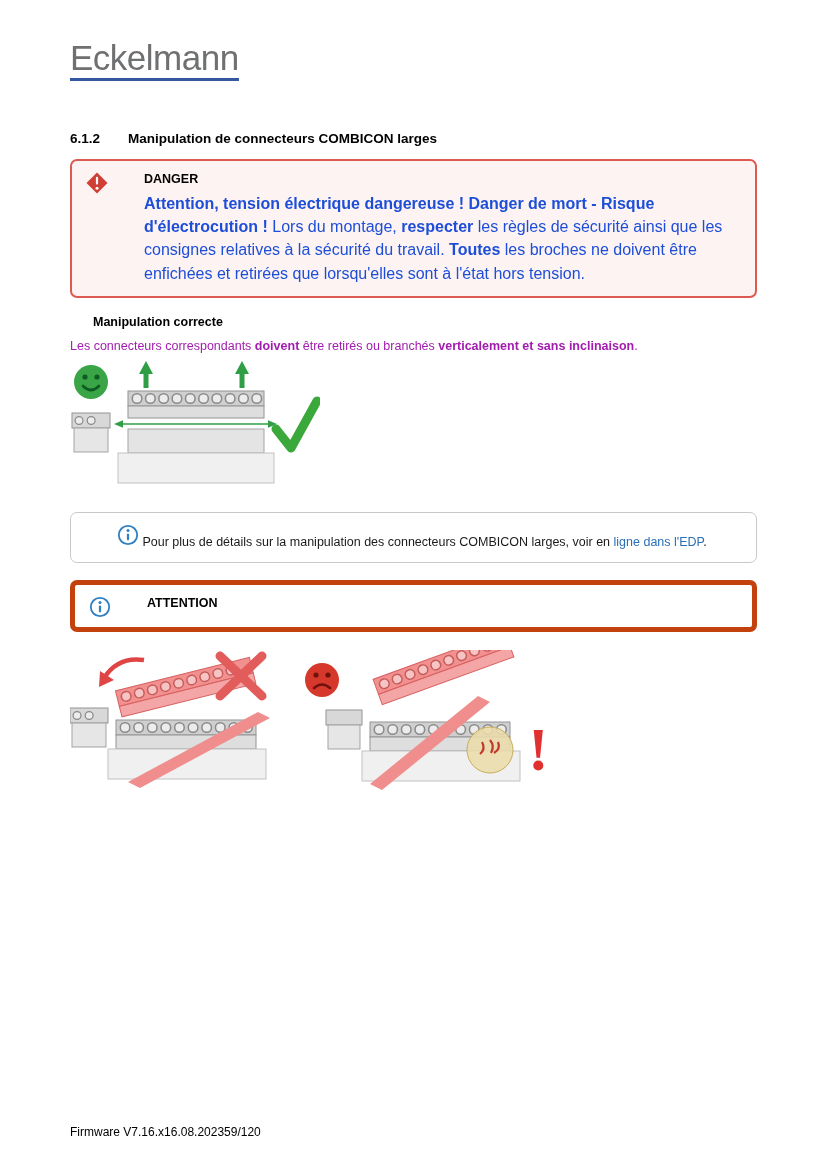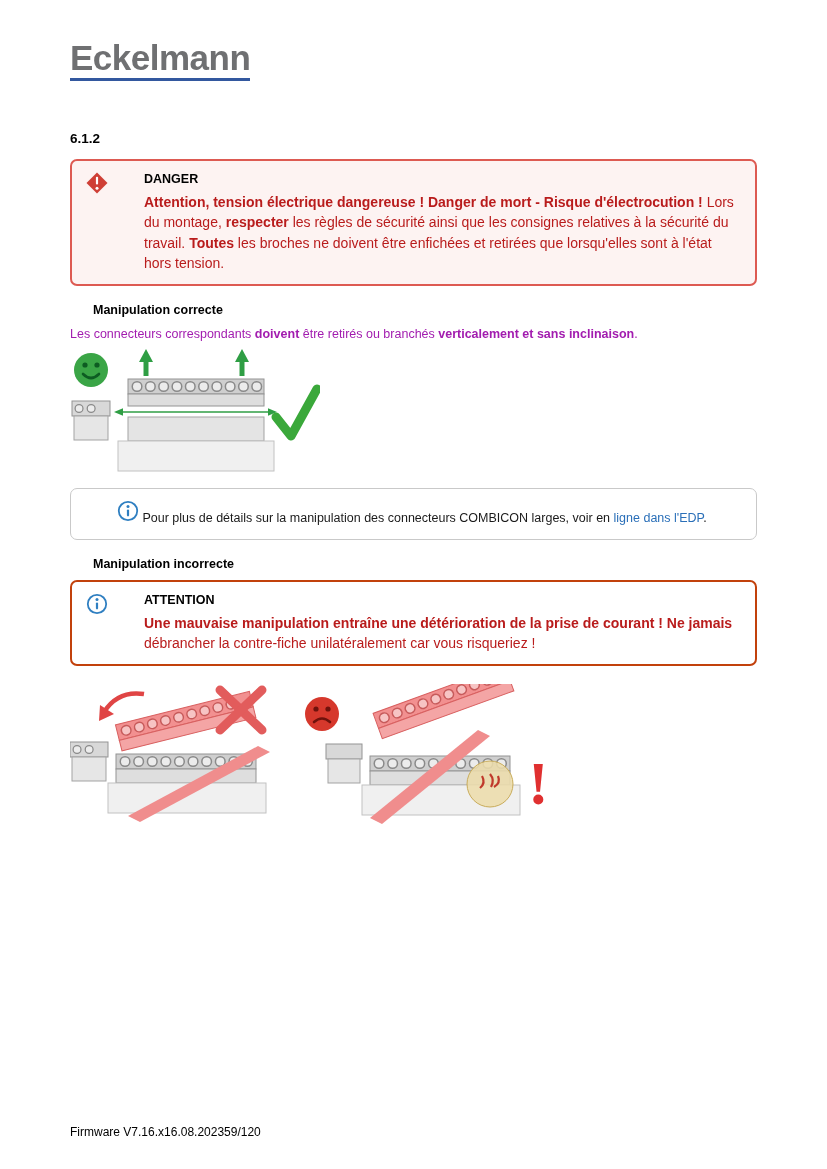--- a/index.html
+++ b/index.html
@@ -9,61 +9,62 @@
     width: 827px;
     height: 1169px;
     margin: 0 auto;
     background: #ffffff;
     font-family: "Liberation Sans", sans-serif;
     color: #1a1a1a;
     overflow: hidden;
   }
   
   .logo { position: absolute; top: 40px; left: 70px; width: fit-content; }
-  .logo-text { font-size: 35px; font-weight: bold; color: #6f7072; line-height: 1; letter-spacing: -0.5px; }
+  .logo-text { font-size: 35px; font-weight: normal; color: #6f7072; line-height: 1; letter-spacing: -0.5px; }
   .logo-bar { height: 3px; background: #33589f; margin-top: 3px; width: 100%; }
 
   .content { position: absolute; top: 131px; left: 70px; width: 687px; }
 
   .section-heading { font-size: 13.5px; font-weight: bold; color: #000; display: flex; gap: 28px; margin-bottom: 13px; }
 
   .alert { position: relative; border-radius: 7px; padding: 11px 16px 11px 72px; }
   .alert .box-icon { position: absolute; left: 14px; top: 11px; width: 22px; height: 22px; }
   .danger-box { border: 2px solid #dd5a52; background: #fdf3f2; }
   .alert-title { font-weight: bold; font-size: 12.5px; color: #000; margin-bottom: 6px; }
-  .alert-text { font-size: 14px; line-height: 1.45; color: #b91c1c; }
+  .alert-text { font-size: 16px; line-height: 1.45; color: #1d4ed8; }
 
   .subhead { font-weight: bold; font-size: 12.5px; color: #000; margin-top: 17px; margin-bottom: 8px; padding-left: 23px; }
   .body-text { font-size: 12.5px; line-height: 1.45; color: #a21caf; margin-bottom: 6px; }
 
   .illus { display: block; }
   .illus-correct { margin: 6px 0 2px 0; }
   .illus-incorrect { margin: 18px 0 0 0; }
 
-  .note-box { position: relative; border: 1px solid #c9c9c9; border-radius: 7px; background: #fff; padding: 11px 14px 11px 46px; margin-top: 7px; font-size: 12.5px; line-height: 1.4; }
+  .note-box { position: relative; border: 1px solid #c9c9c9; border-radius: 7px; background: #fff; padding: 11px 14px 11px 46px; margin-top: 19px; font-size: 12.5px; line-height: 1.4; }
   .note-box .box-icon { top: 8px; }
-  .attention-box { border: 2px solid #c2410c; background: #ffffff; margin-top: 9px; }
+  .attention-box { border: 5px solid #c2410c; background: #ffffff; margin-top: 17px; }
   .link { color: #2a6fb8; text-decoration: none; cursor: pointer; }
 
   .footer { position: absolute; left: 70px; right: 70px; bottom: 30px; display: flex; justify-content: flex-start; font-size: 12px; color: #000; }
 </style>
 </head>
 <body>
 
 <div class="page">
 
   <div class="logo">
     <div class="logo-text">Eckelmann</div>
     <div class="logo-bar"></div>
   </div>
 
   <div class="content">
 
     <div class="section-heading">
       <span>6.1.2</span>
+      <span>Manipulation de connecteurs COMBICON larges</span>
     </div>
 
     <div class="alert danger-box">
       <span class="box-icon">
         <svg width="22" height="22" viewBox="0 0 22 22">
           <polygon points="11,0.5 21.5,11 11,21.5 0.5,11" fill="#cf3f36"></polygon>
           <rect x="9.9" y="4.8" width="2.2" height="7.6" rx="1" fill="#ffffff"></rect>
           <circle cx="11" cy="16.2" r="1.5" fill="#ffffff"></circle>
         </svg>
       </span>
@@ -115,32 +116,30 @@
       <span class="box-icon">
         <svg width="22" height="22" viewBox="0 0 22 22">
           <circle cx="11" cy="11" r="9.2" fill="none" stroke="#2f7fc1" stroke-width="1.8"></circle>
           <circle cx="11" cy="6.6" r="1.5" fill="#2f7fc1"></circle>
           <rect x="9.9" y="9.4" width="2.2" height="7" rx="1.1" fill="#2f7fc1"></rect>
         </svg>
       </span>
       <span>Pour plus de détails sur la manipulation des connecteurs COMBICON larges, voir en </span><a class="link">ligne dans l'EDP</a><span>.</span>
     </div>
 
-    <div class="subhead">Manipulation incorrecte</div>
 
     <div class="alert attention-box">
       <span class="box-icon">
         <svg width="22" height="22" viewBox="0 0 22 22">
           <circle cx="11" cy="11" r="9.2" fill="none" stroke="#2f7fc1" stroke-width="1.8"></circle>
           <circle cx="11" cy="6.6" r="1.5" fill="#2f7fc1"></circle>
           <rect x="9.9" y="9.4" width="2.2" height="7" rx="1.1" fill="#2f7fc1"></rect>
         </svg>
       </span>
       <div class="alert-title">ATTENTION</div>
-      <div class="alert-text"><b>Une mauvaise manipulation entraîne une détérioration de la prise de courant ! Ne jamais</b><span> débrancher la contre-fiche unilatéralement car vous risqueriez !</span></div>
     </div>
 
     <svg class="illus illus-incorrect" width="485" height="142" viewBox="0 0 485 142">
 
       <g>
         <rect x="46" y="70" width="140" height="15" fill="#cfcfcf" stroke="#949494"></rect>
         <line x1="55" y1="77.5" x2="178" y2="77.5" stroke="#8a8a8a" stroke-width="11" stroke-dasharray="0.1 13.5" stroke-linecap="round"></line>
         <line x1="55" y1="77.5" x2="178" y2="77.5" stroke="#ececec" stroke-width="8" stroke-dasharray="0.1 13.5" stroke-linecap="round"></line>
         <rect x="46" y="85" width="140" height="14" fill="#dedede" stroke="#949494"></rect>
         <rect x="38" y="99" width="158" height="30" fill="#f0f0f0" stroke="#c2c2c2"></rect>

